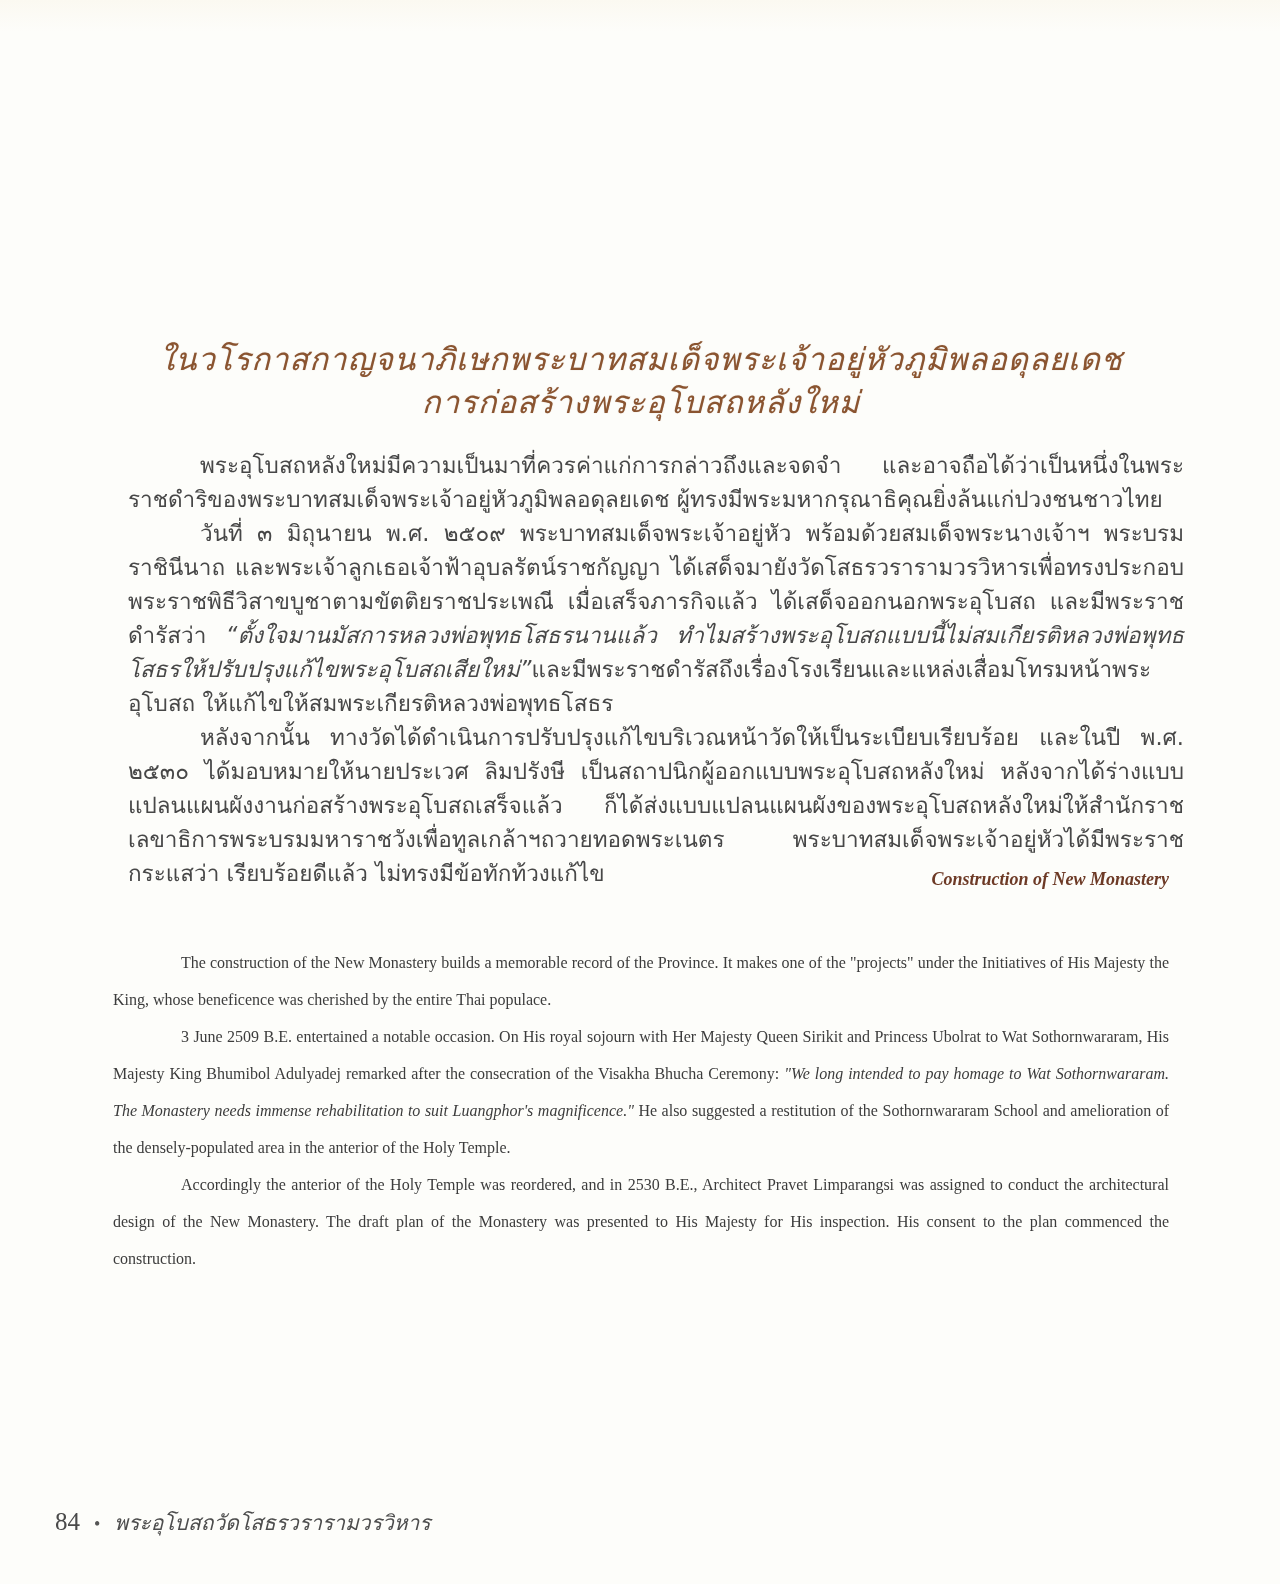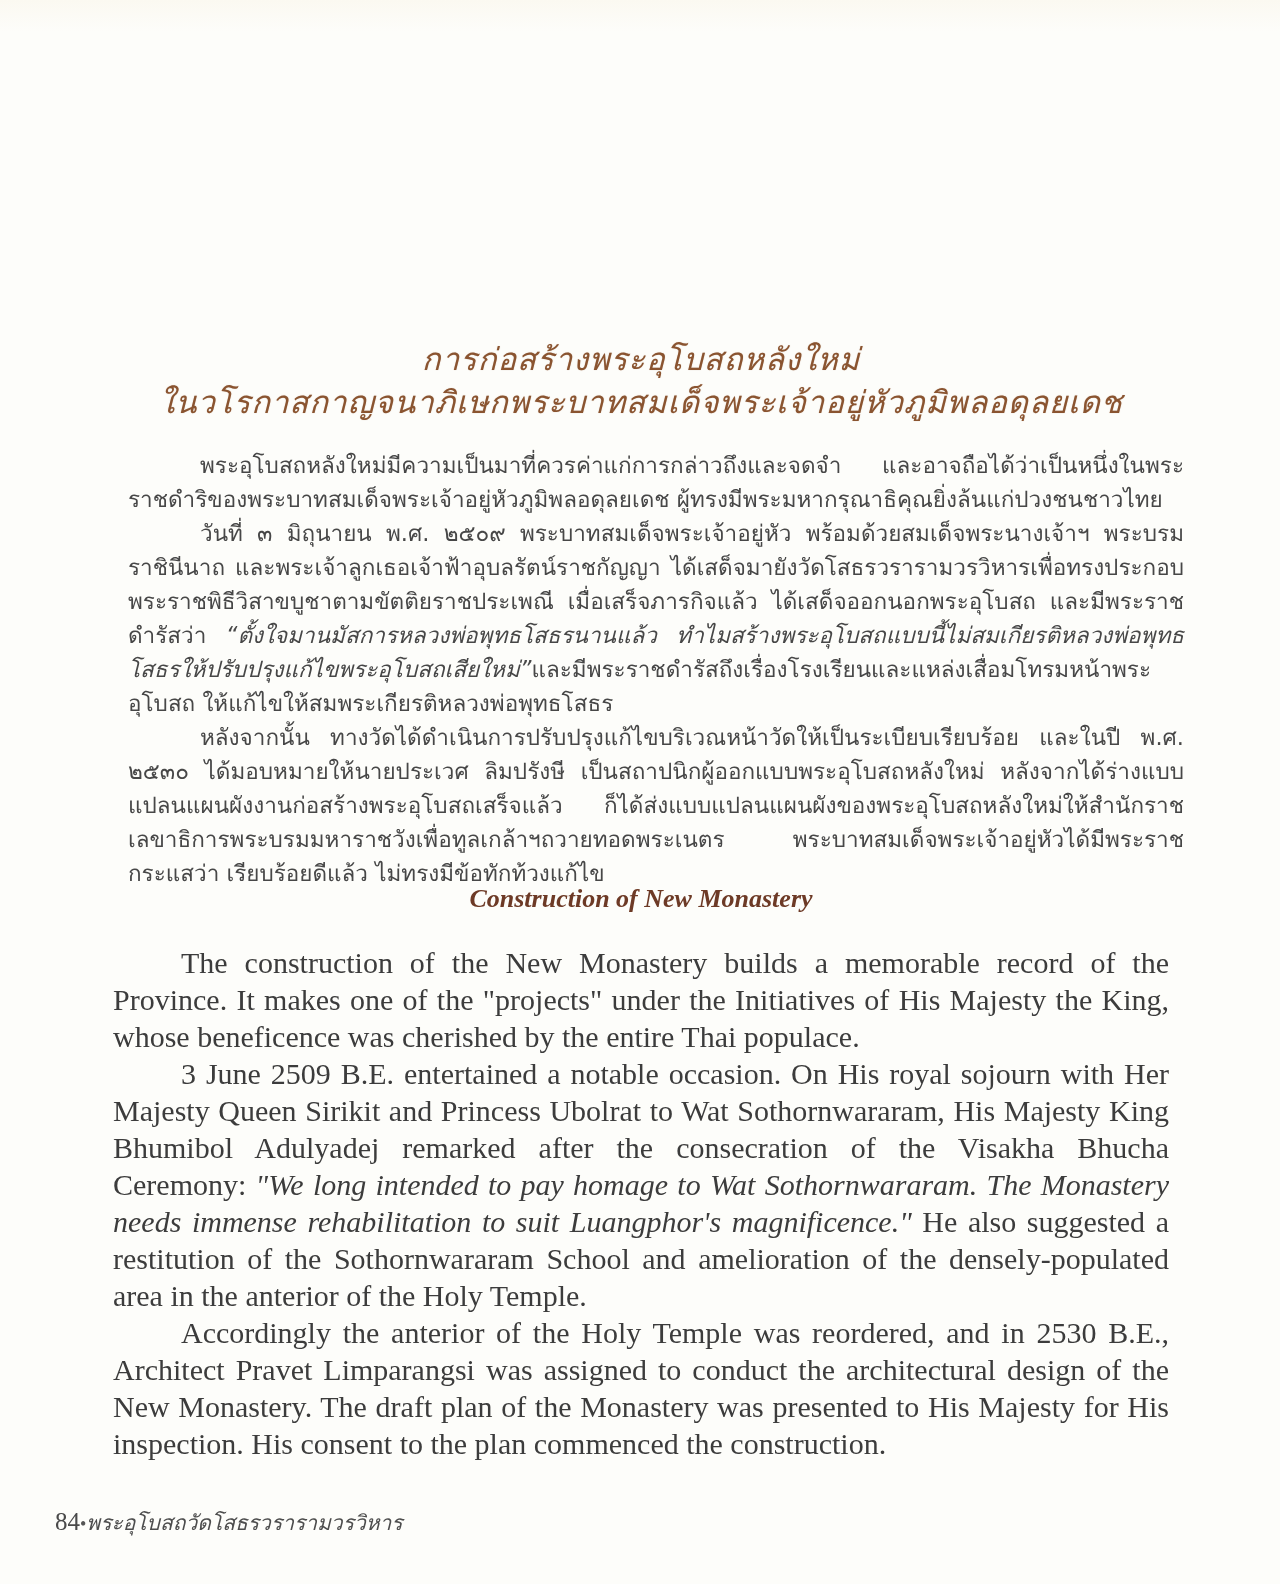--- a/index.html
+++ b/index.html
@@ -41,51 +41,52 @@
     font-size: 22.5px;
     line-height: 34px;
     color: #474747;
     text-align: justify;
   }
   .thai-body p { text-indent: 72px; }
   .q-italic { font-style: italic; }
   
   .en-heading {
     position: absolute;
-    top: 880px;
+    top: 860px;
     left: 113px;
     width: 1056px;
-    text-align: center;
+    text-align: right;
     font-family: "Liberation Serif", serif;
     font-weight: bold;
     font-style: italic;
     color: #6d3a26;
-    font-size: 26px;
+    font-size: 18px;
     line-height: 38px;
   }
   
   .en-body {
     position: absolute;
     top: 944px;
     left: 113px;
     width: 1056px;
     font-family: "Liberation Serif", serif;
-    font-size: 30px;
+    font-size: 16px;
     line-height: 37px;
     color: #3c3c3c;
     text-align: justify;
   }
   .en-body p { text-indent: 68px; }
   
   .footer {
     position: absolute;
     left: 55px;
     top: 1506px;
     display: flex;
     align-items: baseline;
+    gap: 14px;
     color: #4a4a4a;
   }
   .footer .page-num {
     font-family: "Liberation Serif", serif;
     font-size: 25px;
   }
   .footer .bullet {
     font-size: 18px;
     color: #555;
   }
@@ -95,22 +96,22 @@
     font-size: 21px;
     color: #4d4d4d;
   }
 </style>
 </head>
 <body>
 
 <div class="page">
 
   <div class="thai-title">
+    <div>ในวโรกาสกาญจนาภิเษกพระบาทสมเด็จพระเจ้าอยู่หัวภูมิพลอดุลยเดช</div>
     <div>การก่อสร้างพระอุโบสถหลังใหม่</div>
-    <div>ในวโรกาสกาญจนาภิเษกพระบาทสมเด็จพระเจ้าอยู่หัวภูมิพลอดุลยเดช</div>
   </div>
 
   <div class="thai-body">
     <p><span>พระอุโบสถหลังใหม่มีความเป็นมาที่ควรค่าแก่การกล่าวถึงและจดจำ และอาจถือได้ว่าเป็นหนึ่งในพระราชดำริของพระบาทสมเด็จพระเจ้าอยู่หัวภูมิพลอดุลยเดช ผู้ทรงมีพระมหากรุณาธิคุณยิ่งล้นแก่ปวงชนชาวไทย</span></p>
     <p><span>วันที่ ๓ มิถุนายน พ.ศ. ๒๕๐๙ พระบาทสมเด็จพระเจ้าอยู่หัว พร้อมด้วยสมเด็จพระนางเจ้าฯ พระบรมราชินีนาถ และพระเจ้าลูกเธอเจ้าฟ้าอุบลรัตน์ราชกัญญา ได้เสด็จมายังวัดโสธรวรารามวรวิหารเพื่อทรงประกอบพระราชพิธีวิสาขบูชาตามขัตติยราชประเพณี เมื่อเสร็จภารกิจแล้ว ได้เสด็จออกนอกพระอุโบสถ และมีพระราชดำรัสว่า </span><span class="q-italic">“ตั้งใจมานมัสการหลวงพ่อพุทธโสธรนานแล้ว ทำไมสร้างพระอุโบสถแบบนี้ไม่สมเกียรติหลวงพ่อพุทธโสธรให้ปรับปรุงแก้ไขพระอุโบสถเสียใหม่”</span><span>และมีพระราชดำรัสถึงเรื่องโรงเรียนและแหล่งเสื่อมโทรมหน้าพระอุโบสถ ให้แก้ไขให้สมพระเกียรติหลวงพ่อพุทธโสธร</span></p>
     <p><span>หลังจากนั้น ทางวัดได้ดำเนินการปรับปรุงแก้ไขบริเวณหน้าวัดให้เป็นระเบียบเรียบร้อย และในปี พ.ศ. ๒๕๓๐ ได้มอบหมายให้นายประเวศ ลิมปรังษี เป็นสถาปนิกผู้ออกแบบพระอุโบสถหลังใหม่ หลังจากได้ร่างแบบแปลนแผนผังงานก่อสร้างพระอุโบสถเสร็จแล้ว ก็ได้ส่งแบบแปลนแผนผังของพระอุโบสถหลังใหม่ให้สำนักราชเลขาธิการพระบรมมหาราชวังเพื่อทูลเกล้าฯถวายทอดพระเนตร พระบาทสมเด็จพระเจ้าอยู่หัวได้มีพระราชกระแสว่า เรียบร้อยดีแล้ว ไม่ทรงมีข้อทักท้วงแก้ไข</span></p>
   </div>
 
   <div class="en-heading">
     <div>Construction of New Monastery</div>

